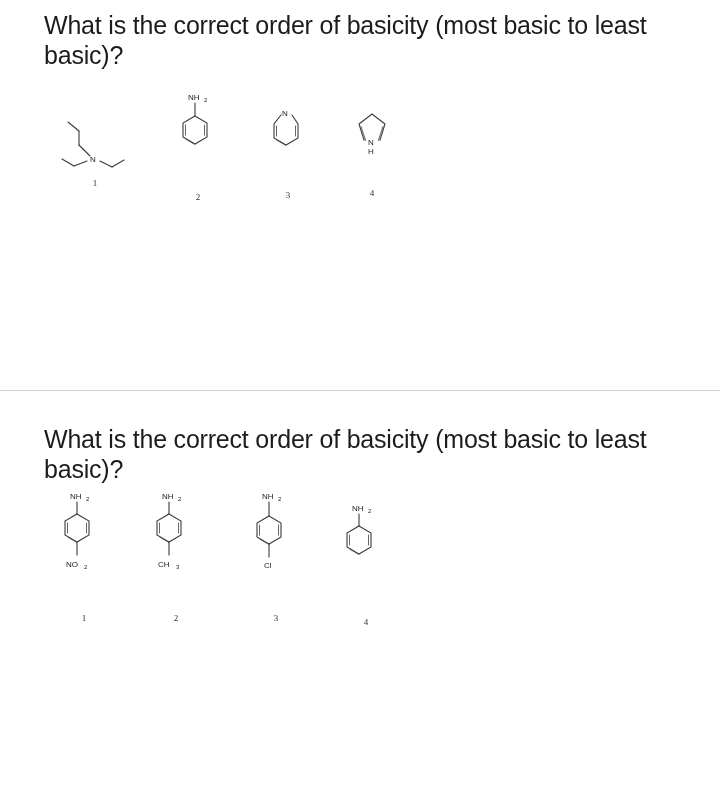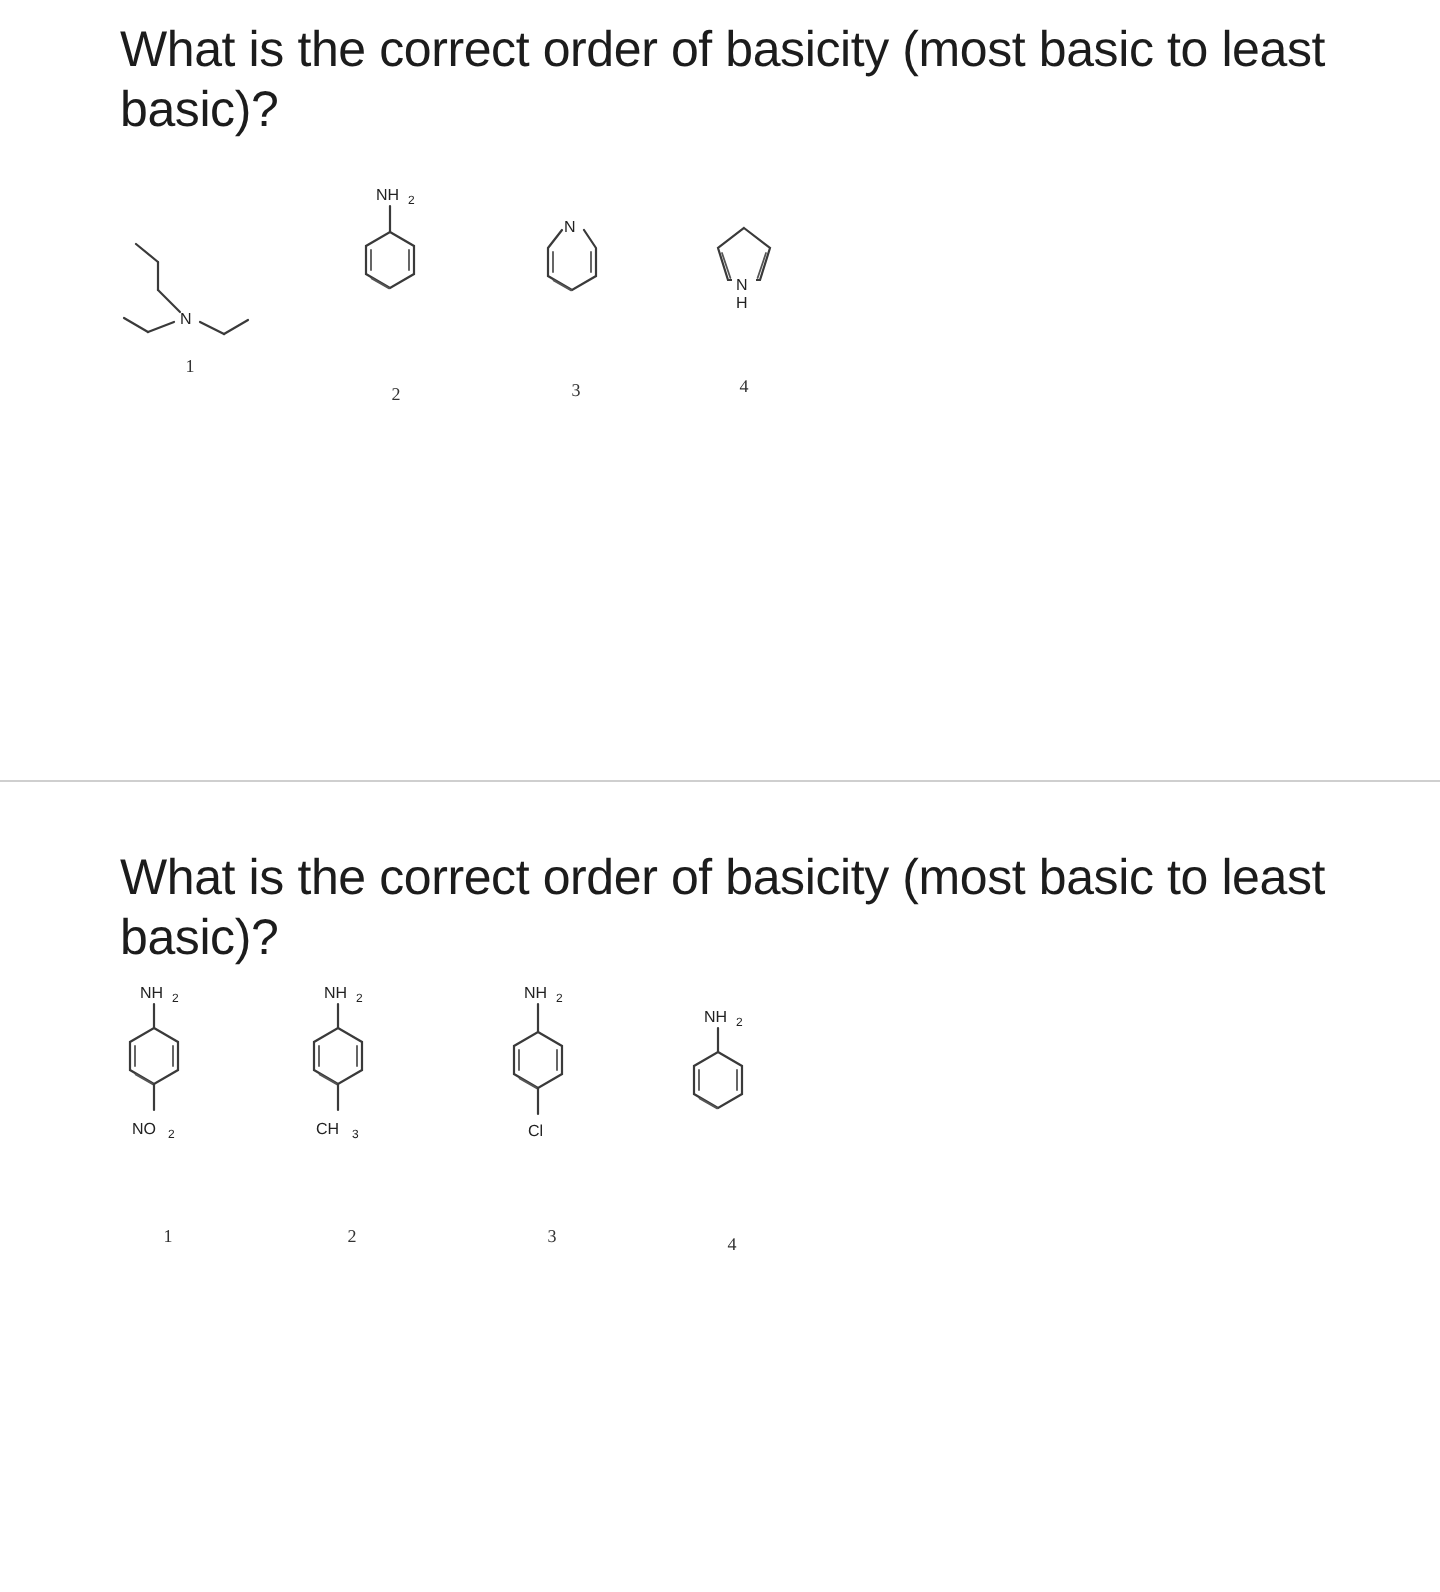--- a/index.html
+++ b/index.html
@@ -32,21 +32,21 @@
     position: absolute;
     top: 390px;
     left: 0;
     width: 720px;
     height: 1px;
     background: #cfcfcf;
   }
 
   .question-text {
     position: absolute;
-    left: 60px;
+    left: 44px;
     width: 640px;
     font-size: 25px;
     line-height: 30px;
     color: #1c1c1c;
     font-family: "Liberation Sans", sans-serif;
     letter-spacing: -0.2px;
   }
   #q1-text { top: 10px; }
   #q2-text { top: 32px; }
 

